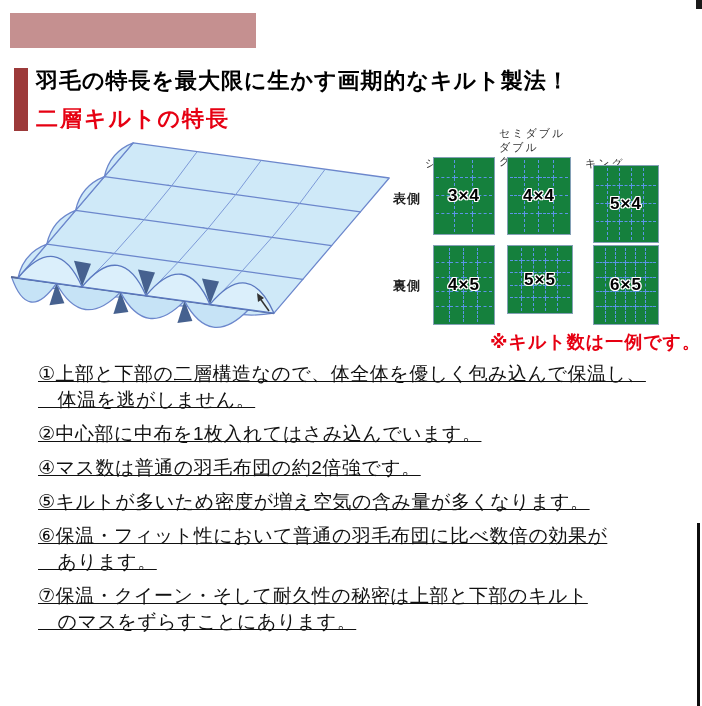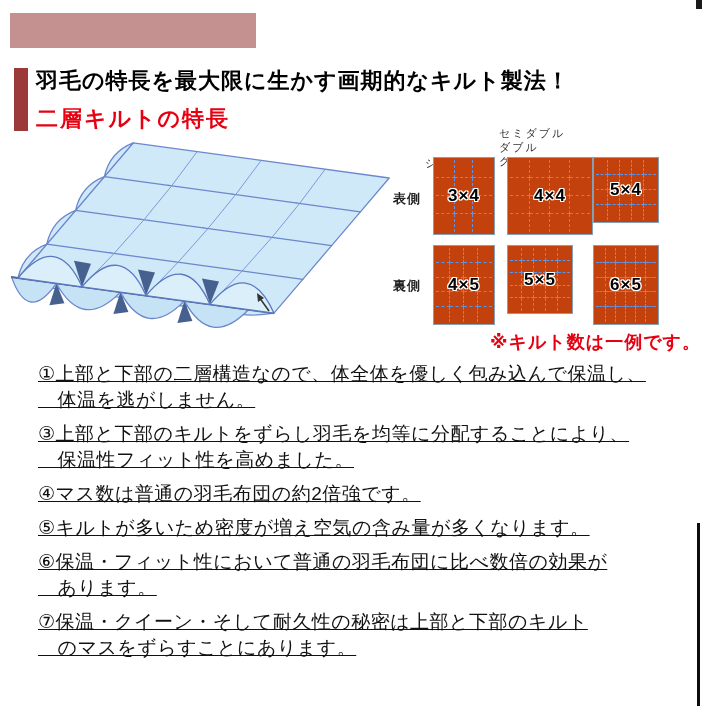--- a/index.html
+++ b/index.html
@@ -29,21 +29,21 @@
   }
   
   .illustration{position:absolute;left:5px;top:138px;width:390px;height:200px}
   
   .col-header{
     position:absolute;font-size:11px;color:#333;
     letter-spacing:2px;line-height:14px;white-space:pre-line;margin-top:16px;
   }
   .row-header{position:absolute;font-size:13px;font-weight:bold;color:#222;letter-spacing:1px}
   .size-box{
-    position:absolute;background:#c2410c;border:1px solid #84a0b6;box-sizing:border-box;
+    position:absolute;background:#15803d;border:1px solid #84a0b6;box-sizing:border-box;
   }
   .grid-layer{position:absolute;left:2px;top:2px;right:2px;bottom:2px}
   .grid-cell{border-right:1px dashed #5c94e8;border-bottom:1px dashed #5c94e8}
   .grid-cell.last-col{border-right:none}
   .grid-cell.last-row{border-bottom:none}
   .size-label{
     position:absolute;inset:0;display:flex;align-items:center;justify-content:center;
     font-size:17px;font-weight:bold;color:#000;letter-spacing:1px;
     text-shadow:1px 0 0 #fff,-1px 0 0 #fff,0 1px 0 #fff,0 -1px 0 #fff,
                 1px 1px 0 #fff,-1px -1px 0 #fff,1px -1px 0 #fff,-1px 1px 0 #fff;
@@ -145,42 +145,42 @@
       <div class="grid-cell last-col"></div>
       <div class="grid-cell"></div>
       <div class="grid-cell"></div>
       <div class="grid-cell last-col"></div>
       <div class="grid-cell last-row"></div>
       <div class="grid-cell last-row"></div>
       <div class="grid-cell last-col last-row"></div>
     </div>
   <div class="size-label">3×4</div>
 </div>
-<div class="size-box" style="left:507px;top:157px;width:86px;height:78px">
+<div class="size-box" style="left:507px;top:157px;width:64px;height:78px">
   <div class="grid-layer" style="display: grid; grid-template-columns: repeat(4, 1fr); grid-template-rows: repeat(4, 1fr);">
       <div class="grid-cell"></div>
       <div class="grid-cell"></div>
       <div class="grid-cell"></div>
       <div class="grid-cell last-col"></div>
       <div class="grid-cell"></div>
       <div class="grid-cell"></div>
       <div class="grid-cell"></div>
       <div class="grid-cell last-col"></div>
       <div class="grid-cell"></div>
       <div class="grid-cell"></div>
       <div class="grid-cell"></div>
       <div class="grid-cell last-col"></div>
       <div class="grid-cell last-row"></div>
       <div class="grid-cell last-row"></div>
       <div class="grid-cell last-row"></div>
       <div class="grid-cell last-col last-row"></div>
     </div>
   <div class="size-label">4×4</div>
 </div>
-<div class="size-box" style="left:593px;top:157px;width:66px;height:66px">
+<div class="size-box" style="left:593px;top:165px;width:66px;height:78px">
   <div class="grid-layer" style="display: grid; grid-template-columns: repeat(5, 1fr); grid-template-rows: repeat(4, 1fr);">
       <div class="grid-cell"></div>
       <div class="grid-cell"></div>
       <div class="grid-cell"></div>
       <div class="grid-cell"></div>
       <div class="grid-cell last-col"></div>
       <div class="grid-cell"></div>
       <div class="grid-cell"></div>
       <div class="grid-cell"></div>
       <div class="grid-cell"></div>
@@ -287,21 +287,20 @@
       <div class="grid-cell last-col last-row"></div>
     </div>
   <div class="size-label">6×5</div>
 </div>
 
 <div class="chart-note">※キルト数は一例です。</div>
 
 <div class="features">
   <p class="feature-item">①上部と下部の二層構造なので、体全体を優しく包み込んで保温し、
 　体温を逃がしません。</p>
-  <p class="feature-item">③上部と下部のキルトをずらし羽毛を均等に分配することにより、
-　保温性フィット性を高めました。</p>
+  <p class="feature-item">②中心部に中布を1枚入れてはさみ込んでいます。</p>
   <p class="feature-item">④マス数は普通の羽毛布団の約2倍強です。</p>
   <p class="feature-item">⑤キルトが多いため密度が増え空気の含み量が多くなります。</p>
   <p class="feature-item">⑥保温・フィット性において普通の羽毛布団に比べ数倍の効果が
 　あります。</p>
   <p class="feature-item">⑦保温・クイーン・そして耐久性の秘密は上部と下部のキルト
 　のマスをずらすことにあります。</p>
 </div>
 
 </body></html>

